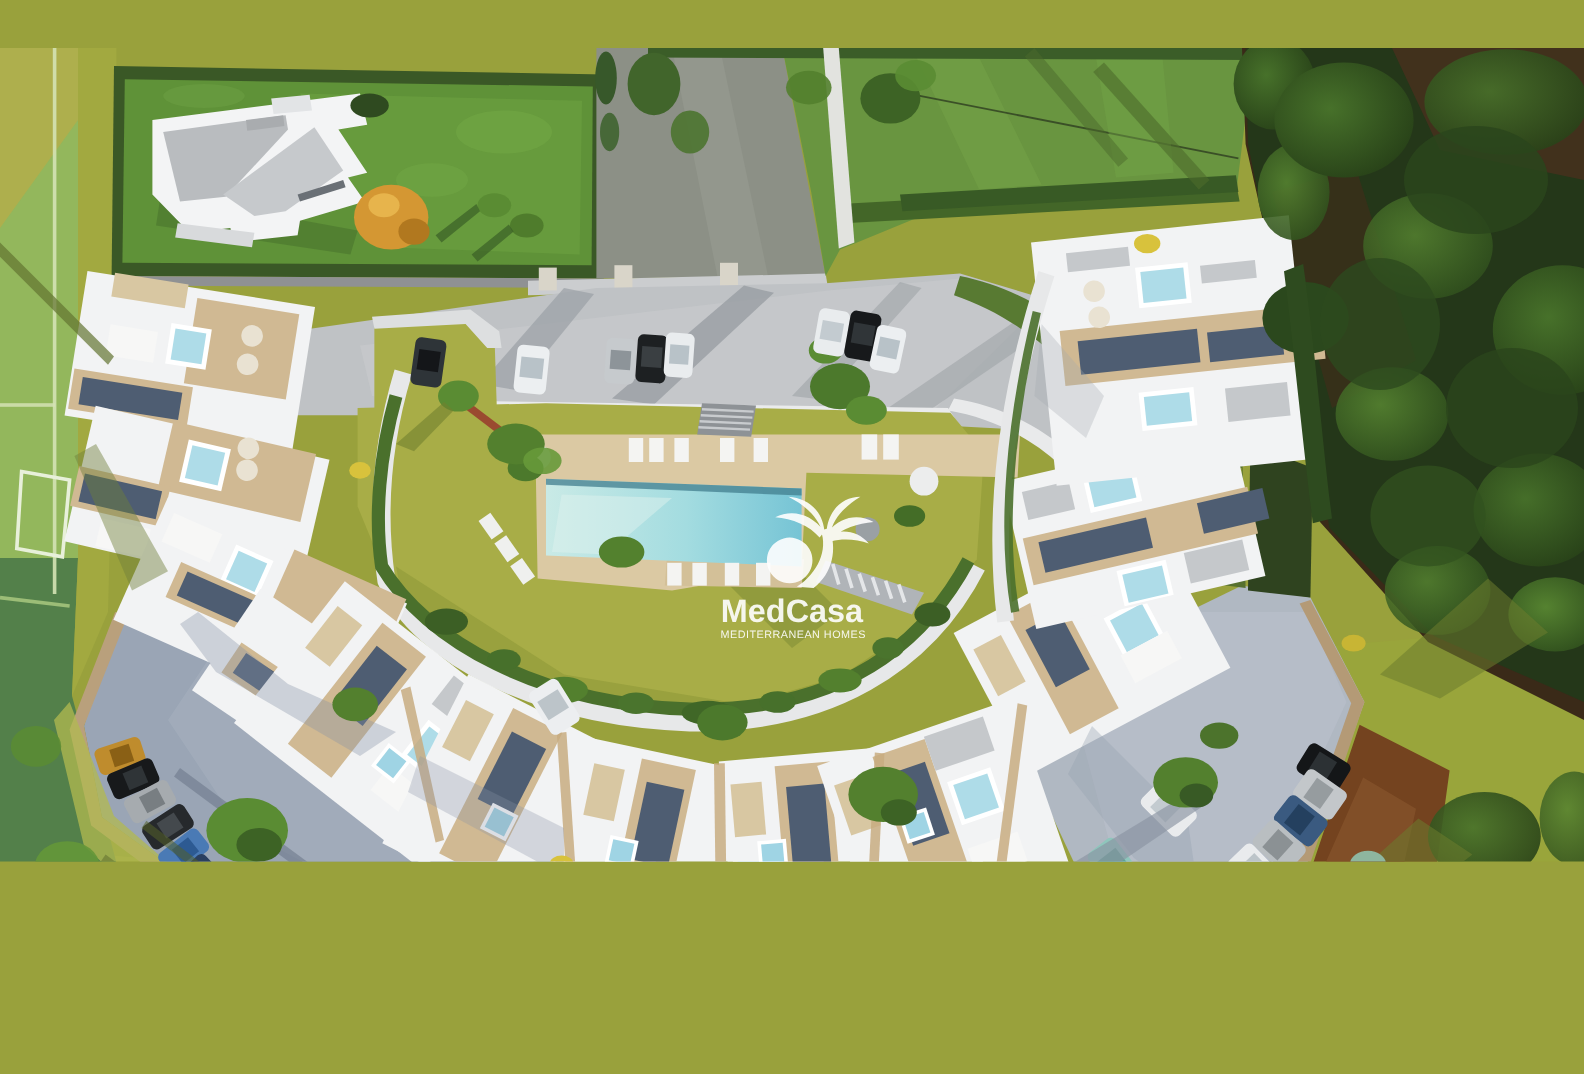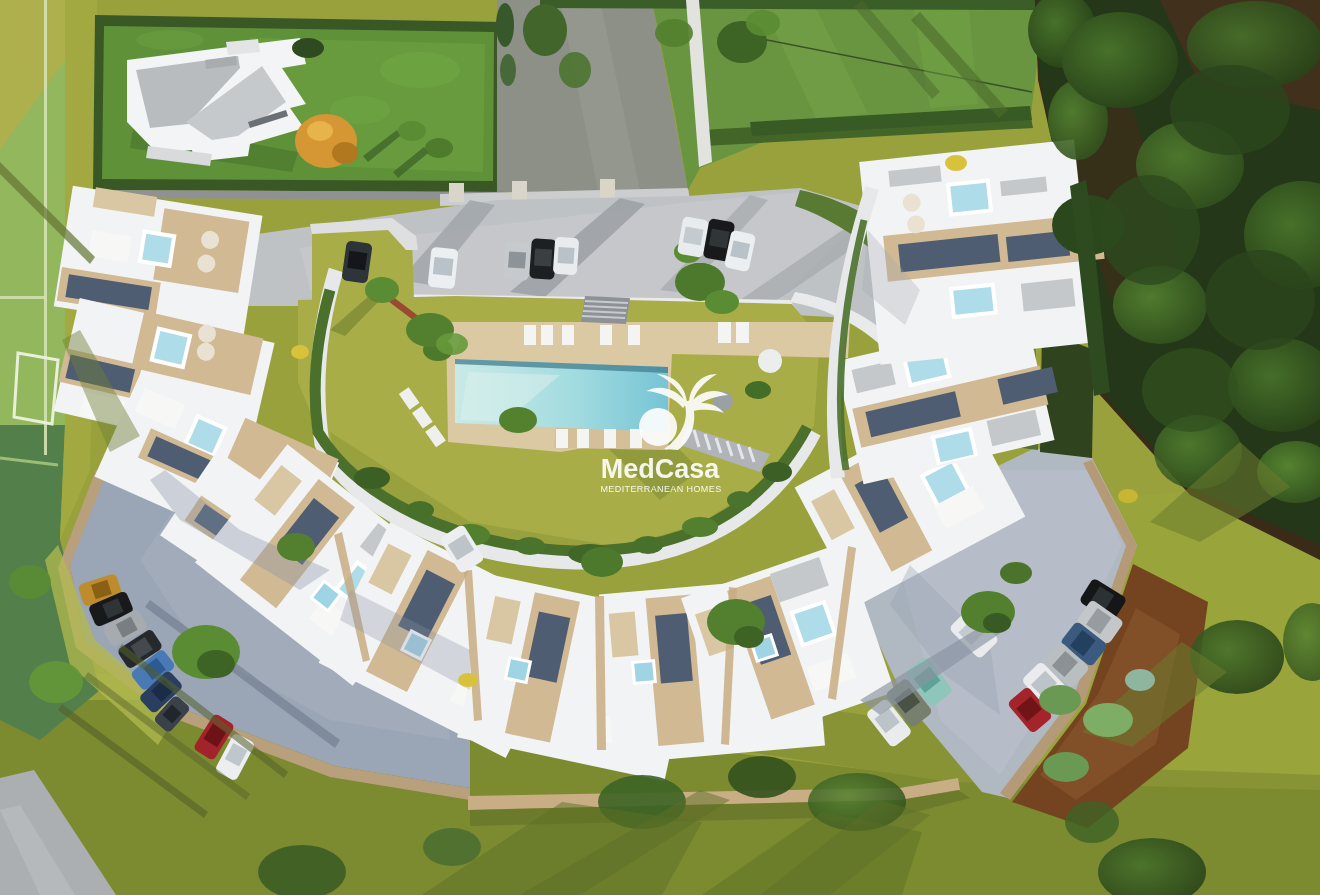--- a/index.html
+++ b/index.html
@@ -1,16 +1,16 @@
 <!DOCTYPE html>
 <html><head>
 <meta charset="utf-8">
 <style>
 html,body{margin:0;padding:0;background:#99a13c;font-family:"Liberation Sans",sans-serif;}
-#scene{position:relative;width:1320px;height:895px;overflow:hidden;}
+#scene{position:relative;width:1320px;height:678px;overflow:hidden;margin-top:40px;}
 </style>
 </head>
 <body>
 <div id="scene">
 <svg width="1320" height="895" viewBox="0 0 1320 895">
 <defs>
 <linearGradient id="poolg" x1="0" y1="0" x2="1" y2="0">
 <stop offset="0" stop-color="#c9eae6"></stop>
           <stop offset="0.55" stop-color="#a3dce0"></stop>
           <stop offset="1" stop-color="#76c4d5"></stop>

